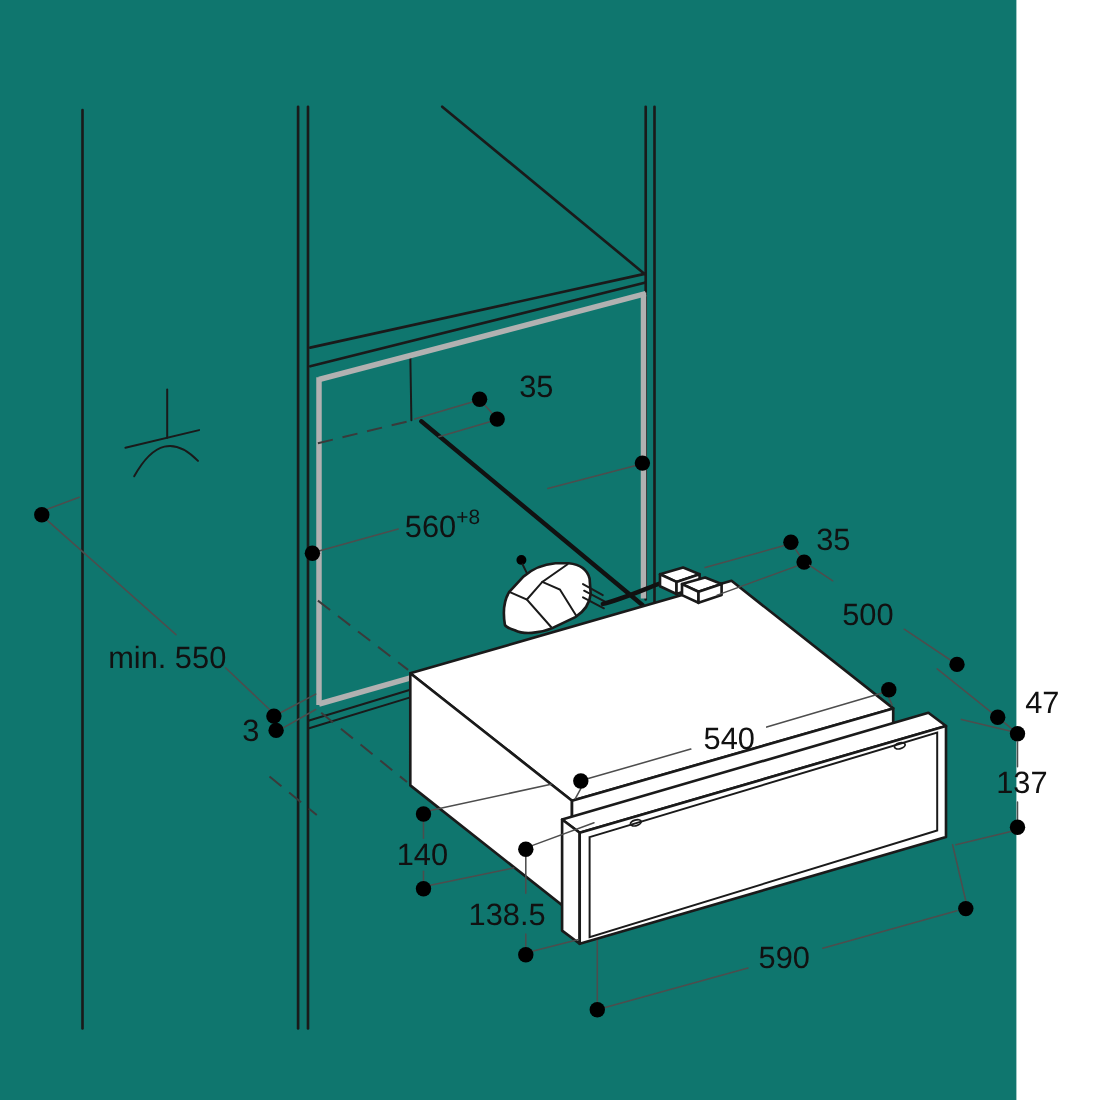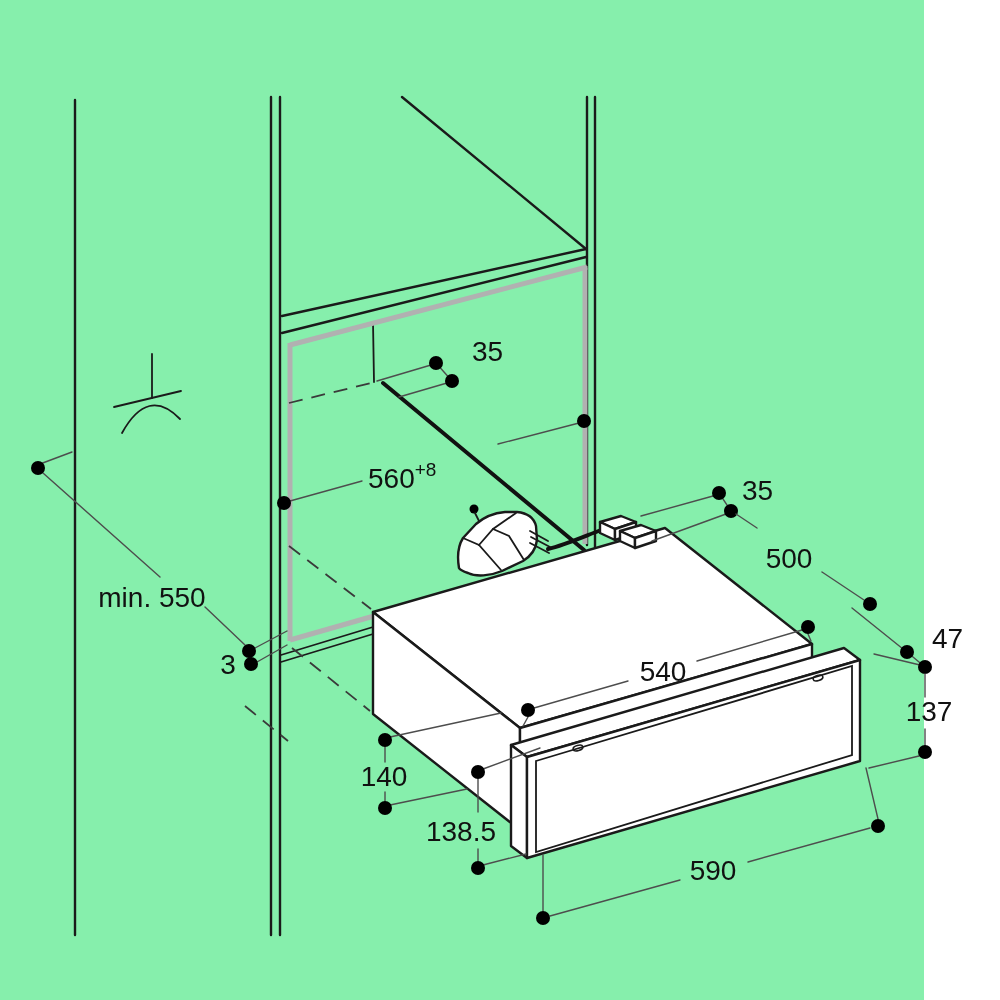--- a/index.html
+++ b/index.html
@@ -1,16 +1,16 @@
 <!DOCTYPE html>
 <html><head>
 <meta charset="utf-8">
 <style>
   html,body{margin:0;padding:0;background:#fff;}
-  .stage{width:924px;height:1000px;background:#86efac;position:relative;font-family:"Liberation Sans",sans-serif;}
+  .stage{width:924px;height:1000px;background:#0f766e;position:relative;font-family:"Liberation Sans",sans-serif;}
   svg{display:block;}
   text{font-family:"Liberation Sans",sans-serif;fill:#111;}
   .dim-label{font-size:28px;}
   .dim-sup{font-size:19px;}
   .obj{stroke:#1a1a1a;stroke-width:2.4;fill:none;stroke-linecap:round;}
   .obj-thin{stroke:#1a1a1a;stroke-width:1.8;fill:none;stroke-linecap:round;}
   .objfill{stroke:#1a1a1a;stroke-width:2.4;fill:#fff;stroke-linejoin:round;}
   .gray{stroke:#b1b1b1;stroke-width:5;fill:none;stroke-linecap:butt;}
   .dash{stroke:#3a3a3a;stroke-width:1.8;fill:none;stroke-dasharray:14 9;}
   .dim{stroke:#4d4d4d;stroke-width:1.4;fill:none;stroke-linecap:round;}

